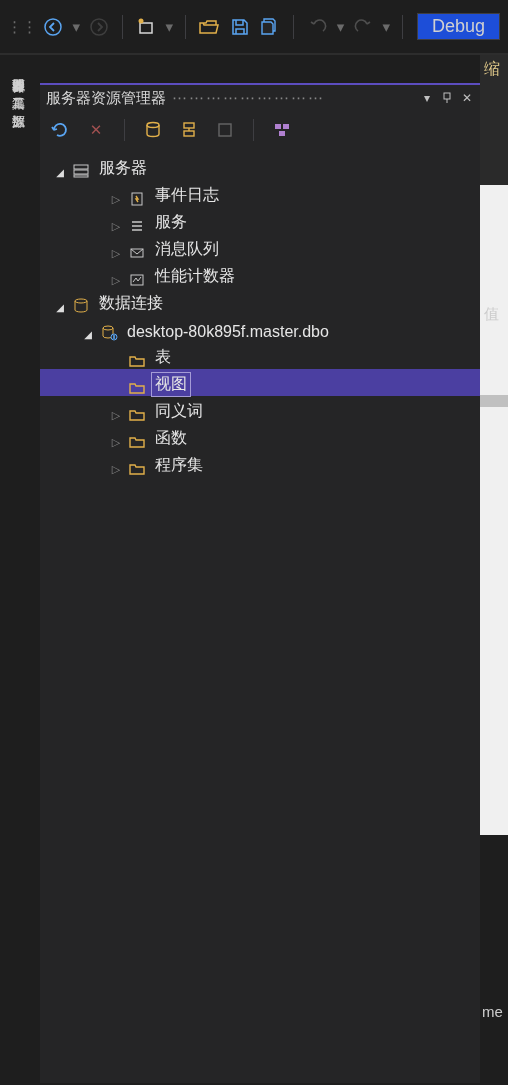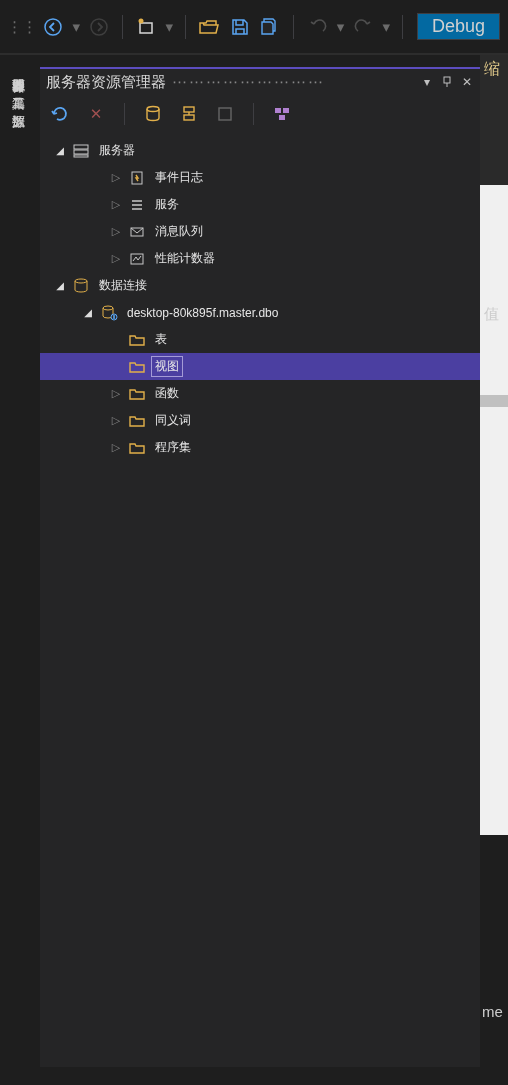--- a/index.html
+++ b/index.html
@@ -25,21 +25,21 @@
   .toolbar .sep { width: 1px; height: 24px; background: #3e3e42; margin: 0 6px; }
   .toolbar .tbtn {
     width: 28px; height: 28px; display:flex; align-items:center; justify-content:center;
     color: #c8c8c8;
   }
   .toolbar .tbtn.blue { color: #5aa5f2; }
   .toolbar .tbtn.orange { color: #e2b04a; }
   .toolbar .dim { opacity: .45; }
   .toolbar .debug-box {
     border: 1px solid #3e3e42;
-    background: #0369a1;
+    background: #1d4ed8;
     padding: 2px 14px;
     font-size: 18px;
     color: #d0d0d0;
     margin-left: 4px;
   }
   .sidetabs {
     position: absolute;
     left: 0;
     top: 63px;
     width: 28px;
@@ -52,21 +52,21 @@
     text-orientation: upright;
     padding: 6px 3px;
     font-size: 13px;
     color: #d0d0d0;
     letter-spacing: 0px;
     line-height: 1.1;
   }
   .panel {
     position: absolute;
     left: 40px;
-    top: 67px;
+    top: 83px;
     width: 440px;
     height: 1000px;
     background: #c4b5fd;
     border-top: 2px solid #5c4dbf;
     display: flex;
     flex-direction: column;
   }
   .panel-title {
     height: 26px;
     background: #252526;
@@ -90,24 +90,24 @@
   .panel-toolbar .sep { width: 1px; height: 22px; background: #3e3e42; margin: 0 4px; }
   .panel-toolbar .pbtn { width: 24px; height:24px; display:flex;align-items:center;justify-content:center;}
   .tree {
     flex: 1;
     overflow: auto;
     padding-top: 4px;
     background: #252526;
   }
   .node {
     display: flex;
-    align-items: center;
+    align-items: flex-end;
     height: 27px;
     white-space: nowrap;
-    font-size: 12px;
+    font-size: 16px;
     color: #e6e6e6;
   }
   .node .caret {
     width: 16px; height: 16px; display:flex; align-items:center; justify-content:center;
     color: #a0a0a0; font-size: 11px; margin-right: 2px;
   }
   .node .caret.closed::before { content: "▷"; color:#888;}
   .node .caret.open::before { content: "◢"; color:#ddd; font-size:10px;}
   .node .nico { width: 22px; display:flex; align-items:center; justify-content:center; margin-right: 4px;}
   .node .label { padding: 1px 3px; }
@@ -353,31 +353,31 @@
     </div>
 
 
     <div class="node" style="padding-left:68px">
       <span class="caret closed"></span>
       <span class="nico">
         <svg width="18" height="16" viewBox="0 0 18 16">
             <path d="M2 4 L7 4 L8 6 L16 6 L16 13 L2 13 Z" fill="none" stroke="#e2b04a" stroke-width="1.4"></path>
           </svg>
       </span>
+      <span class="label">同义词</span>
+    </div>
+
+    <div class="node" style="padding-left:68px">
+      <span class="caret closed"></span>
+      <span class="nico">
+        <svg width="18" height="16" viewBox="0 0 18 16">
+            <path d="M2 4 L7 4 L8 6 L16 6 L16 13 L2 13 Z" fill="none" stroke="#e2b04a" stroke-width="1.4"></path>
+          </svg>
+      </span>
       <span class="label">函数</span>
-    </div>
-
-    <div class="node" style="padding-left:68px">
-      <span class="caret closed"></span>
-      <span class="nico">
-        <svg width="18" height="16" viewBox="0 0 18 16">
-            <path d="M2 4 L7 4 L8 6 L16 6 L16 13 L2 13 Z" fill="none" stroke="#e2b04a" stroke-width="1.4"></path>
-          </svg>
-      </span>
-      <span class="label">同义词</span>
     </div>
 
 
     <div class="node" style="padding-left:68px">
       <span class="caret closed"></span>
       <span class="nico">
         <svg width="18" height="16" viewBox="0 0 18 16">
             <path d="M2 4 L7 4 L8 6 L16 6 L16 13 L2 13 Z" fill="none" stroke="#e2b04a" stroke-width="1.4"></path>
           </svg>
       </span>

